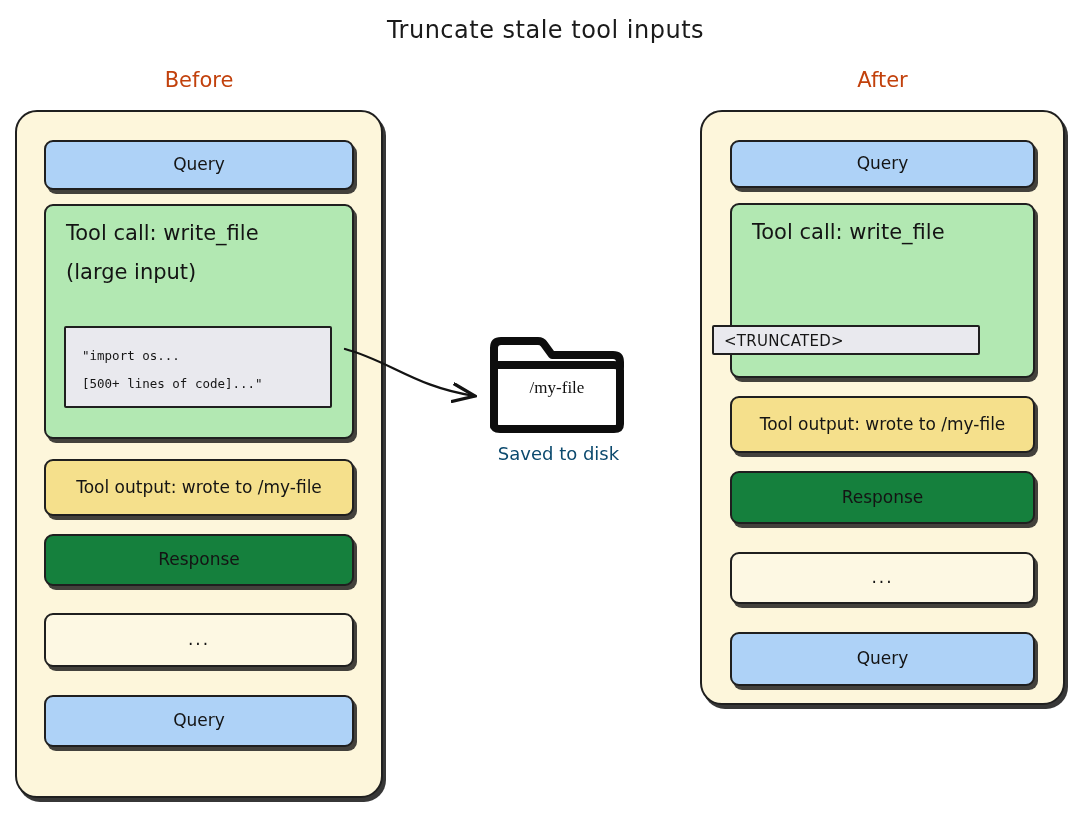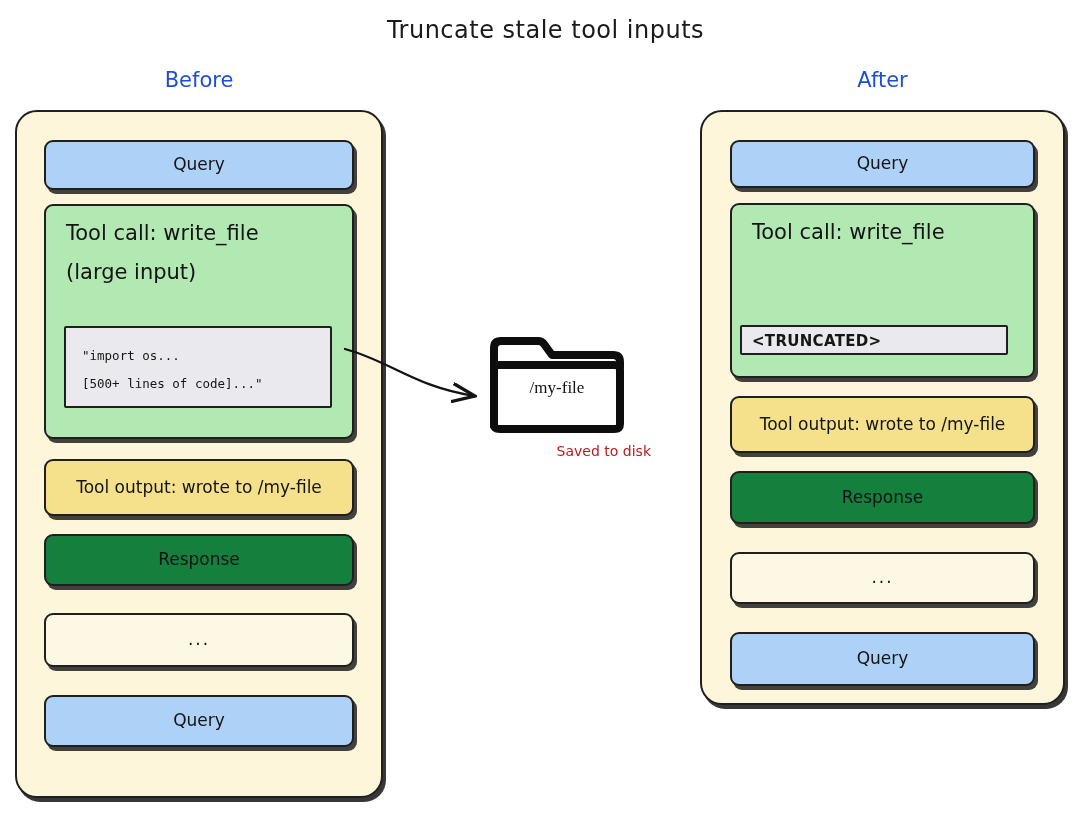--- a/index.html
+++ b/index.html
@@ -25,21 +25,21 @@
     text-align: center;
     font-size: 24px;
     letter-spacing: 0.5px;
     color: #1a1a1a;
   }
 
   
   .col-heading {
     position: absolute;
     font-size: 21px;
-    color: #1d4ed8;
+    color: #c2410c;
     text-align: center;
   }
   #heading-before { left: 15px;  top: 68px; width: 368px; }
   #heading-after  { left: 700px; top: 68px; width: 365px; }
 
   
   .context-container {
     position: absolute;
     background: #fdf6db;
     border: 2.2px solid #1f1f1f;
@@ -120,21 +120,21 @@
   #before-toolcall   { left: 44px; top: 204px; width: 310px; height: 235px; }
   #before-code       { position: absolute; left: 64px; top: 326px; width: 268px; height: 82px; }
   #before-output     { left: 44px; top: 459px; width: 310px; height: 57px; }
   #before-response   { left: 44px; top: 534px; width: 310px; height: 52px; }
   #before-ellipsis   { left: 44px; top: 613px; width: 310px; height: 54px; }
   #before-query-bot  { left: 44px; top: 695px; width: 310px; height: 52px; }
 
   
   #after-query-top   { left: 730px; top: 140px; width: 305px; height: 48px; }
   #after-toolcall    { left: 730px; top: 203px; width: 305px; height: 175px; }
-  #after-trunc       { position: absolute; left: 740px; top: 325px; width: 268px; height: 30px; font-weight: bold; }
+  #after-trunc       { position: absolute; left: 712px; top: 325px; width: 268px; height: 30px; }
   #after-output      { left: 730px; top: 396px; width: 305px; height: 57px; }
   #after-response    { left: 730px; top: 471px; width: 305px; height: 53px; }
   #after-ellipsis    { left: 730px; top: 552px; width: 305px; height: 52px; }
   #after-query-bot   { left: 730px; top: 632px; width: 305px; height: 54px; }
 
   
   #folder-icon {
     position: absolute;
     left: 486px; top: 334px;
     width: 142px; height: 100px;
@@ -146,23 +146,23 @@
     text-align: center;
     font-size: 17px;
     color: #111;
     pointer-events: none;
     font-family: Liberation Serif, serif;
   }
   #disk-caption {
     position: absolute;
     left: 466px; top: 443px;
     width: 185px;
-    text-align: right;
-    font-size: 14px;
-    color: #b91c1c;
+    text-align: center;
+    font-size: 18px;
+    color: #0c4a6e;
   }
 
   
   #flow-arrow {
     position: absolute;
     left: 335px; top: 335px;
     width: 160px; height: 80px;
     overflow: visible;
   }
 </style>

